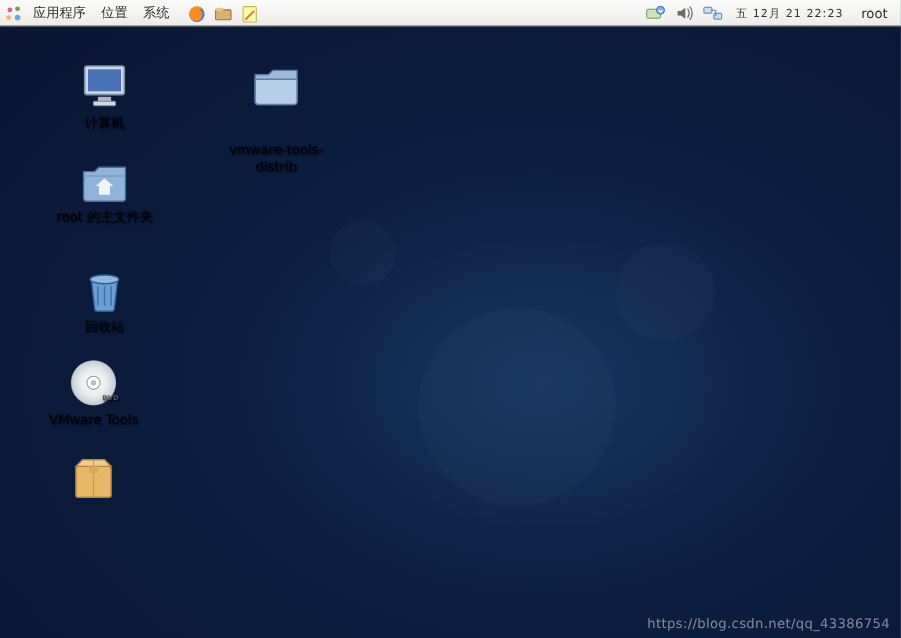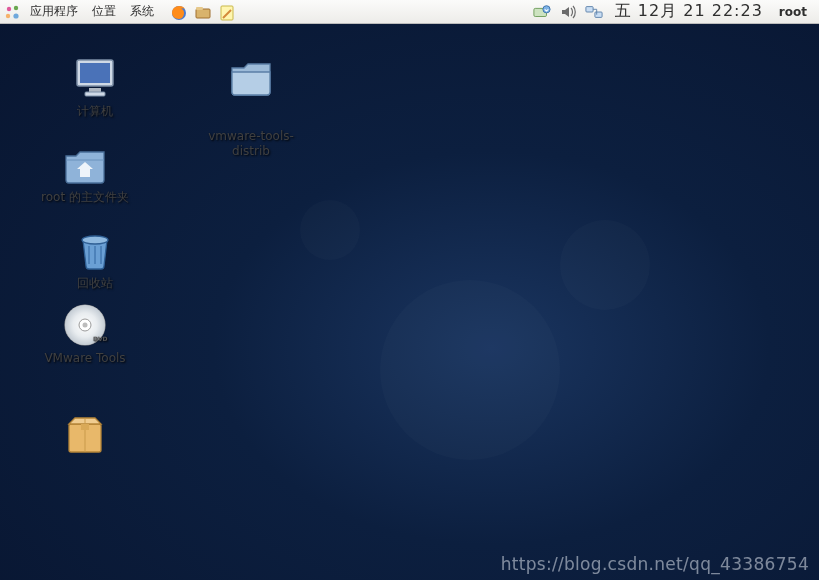--- a/index.html
+++ b/index.html
@@ -19,42 +19,42 @@
       border-bottom: 1px solid #bcbcbc;
       display: flex; align-items: center;
       padding: 0 4px;
       color: #2e2e2e;
     }
     .panel-left { display: flex; align-items: flex-end; gap: 2px; }
     .panel-right { display: flex; align-items: center; gap: 8px; margin-left: auto; }
     .menu-item { padding: 2px 6px; cursor: default; }
     .panel-icon { width: 18px; height: 18px; display: inline-flex; align-items: center; justify-content: center; }
     .launcher-icon { margin: 0 2px; }
-    .clock { font-size: 16px; padding: 0 4px; letter-spacing: 1px; }
-    .user-label { font-weight: bold; padding: 0 8px 0 4px; }
+    .clock { font-size: 10px; padding: 0 4px; letter-spacing: 1px; }
+    .user-label { font-weight: normal; padding: 0 8px 0 4px; }
     
     .desktop { position: absolute; top: 24px; left: 0; right: 0; bottom: 0; }
     .dicon {
       position: absolute;
       width: 110px;
       display: flex; flex-direction: column; align-items: center;
       text-align: center;
-      color: #404040;
+      color: #000000;
       text-shadow: 1px 1px 2px rgba(0,0,0,0.9);
       font-size: 12px;
       cursor: default;
       gap: 2px;
     }
     .dicon .glyph { width: 48px; height: 48px; display: flex; align-items: center; justify-content: center; }
     .dicon .label { line-height: 1.25; word-break: break-word; padding: 0 2px; }
     
     .watermark {
       position: absolute; bottom: 6px; right: 10px;
       color: rgba(220,225,235,0.55);
-      font-size: 17px; letter-spacing: 0.3px;
+      font-size: 12px; letter-spacing: 0.3px;
     }
     
     .bgdot { position:absolute; border-radius:50%; background: rgba(255,255,255,0.02); }
   </style>
 </head>
 <body>
 
 <div class="bgdot" style="width:180px;height:180px;left:380px;top:280px;"></div>
 <div class="bgdot" style="width:90px;height:90px;left:560px;top:220px;"></div>
 <div class="bgdot" style="width:60px;height:60px;left:300px;top:200px;"></div>
@@ -122,41 +122,41 @@
       <div class="glyph">
         <svg width="48" height="48" viewBox="0 0 48 48">
           <rect x="6" y="6" width="36" height="26" rx="2" fill="#cfd9e6" stroke="#7d8fa6" stroke-width="1.5"></rect>
           <rect x="9" y="9" width="30" height="20" fill="#4a72b8"></rect>
           <rect x="18" y="34" width="12" height="4" fill="#b0b8c2"></rect>
           <rect x="14" y="38" width="20" height="4" rx="1" fill="#cfd9e6" stroke="#7d8fa6"></rect>
         </svg>
       </div>
       <div class="label">计算机</div>
     </div>
-    <div class="dicon" style="left: 30px; top: 116px;">
+    <div class="dicon" style="left: 40px; top: 116px;">
       <div class="glyph">
         <svg width="48" height="48" viewBox="0 0 48 48">
           <path d="M5 16h10l4-4h24v28a3 3 0 0 1-3 3H8a3 3 0 0 1-3-3z" fill="#8fb3d9" stroke="#4a6f99" stroke-width="1.3"></path>
           <path d="M5 20h38" stroke="#6a92bc"></path>
           <path d="M24 22l-8 7h3v8h10v-8h3z" fill="#fff" fill-opacity="0.85"></path>
         </svg>
       </div>
       <div class="label">root 的主文件夹</div>
     </div>
-    <div class="dicon" style="left: 40px; top: 202px;">
+    <div class="dicon" style="left: 40px; top: 216px;">
       <div class="glyph">
         <svg width="48" height="48" viewBox="0 0 48 48">
           <path d="M12 14h24l-3 26a3 3 0 0 1-3 3H18a3 3 0 0 1-3-3z" fill="#6a9fd4" stroke="#2f5f94" stroke-width="1.3"></path>
           <ellipse cx="24" cy="14" rx="13" ry="4" fill="#8fb9e0" stroke="#2f5f94" stroke-width="1.3"></ellipse>
           <path d="M18 20v18M24 20v18M30 20v18" stroke="#3a6fa8" stroke-width="1.2"></path>
         </svg>
       </div>
       <div class="label">回收站</div>
     </div>
-    <div class="dicon" style="left: 30px; top: 277px; text-align: right;">
+    <div class="dicon" style="left: 30px; top: 300px; text-align: right;">
       <div class="glyph">
         <svg width="48" height="48" viewBox="0 0 48 48">
           <circle cx="24" cy="24" r="20" fill="#f2f2f2" stroke="#9a9a9a" stroke-width="1.2"></circle>
           <circle cx="24" cy="24" r="20" fill="url(#g)"></circle>
           <defs>
             <radialGradient id="g">
               <stop offset="0%" stop-color="#fff"></stop>
               <stop offset="60%" stop-color="#e8ecef"></stop>
               <stop offset="100%" stop-color="#c4ccd4"></stop>
             </radialGradient>

